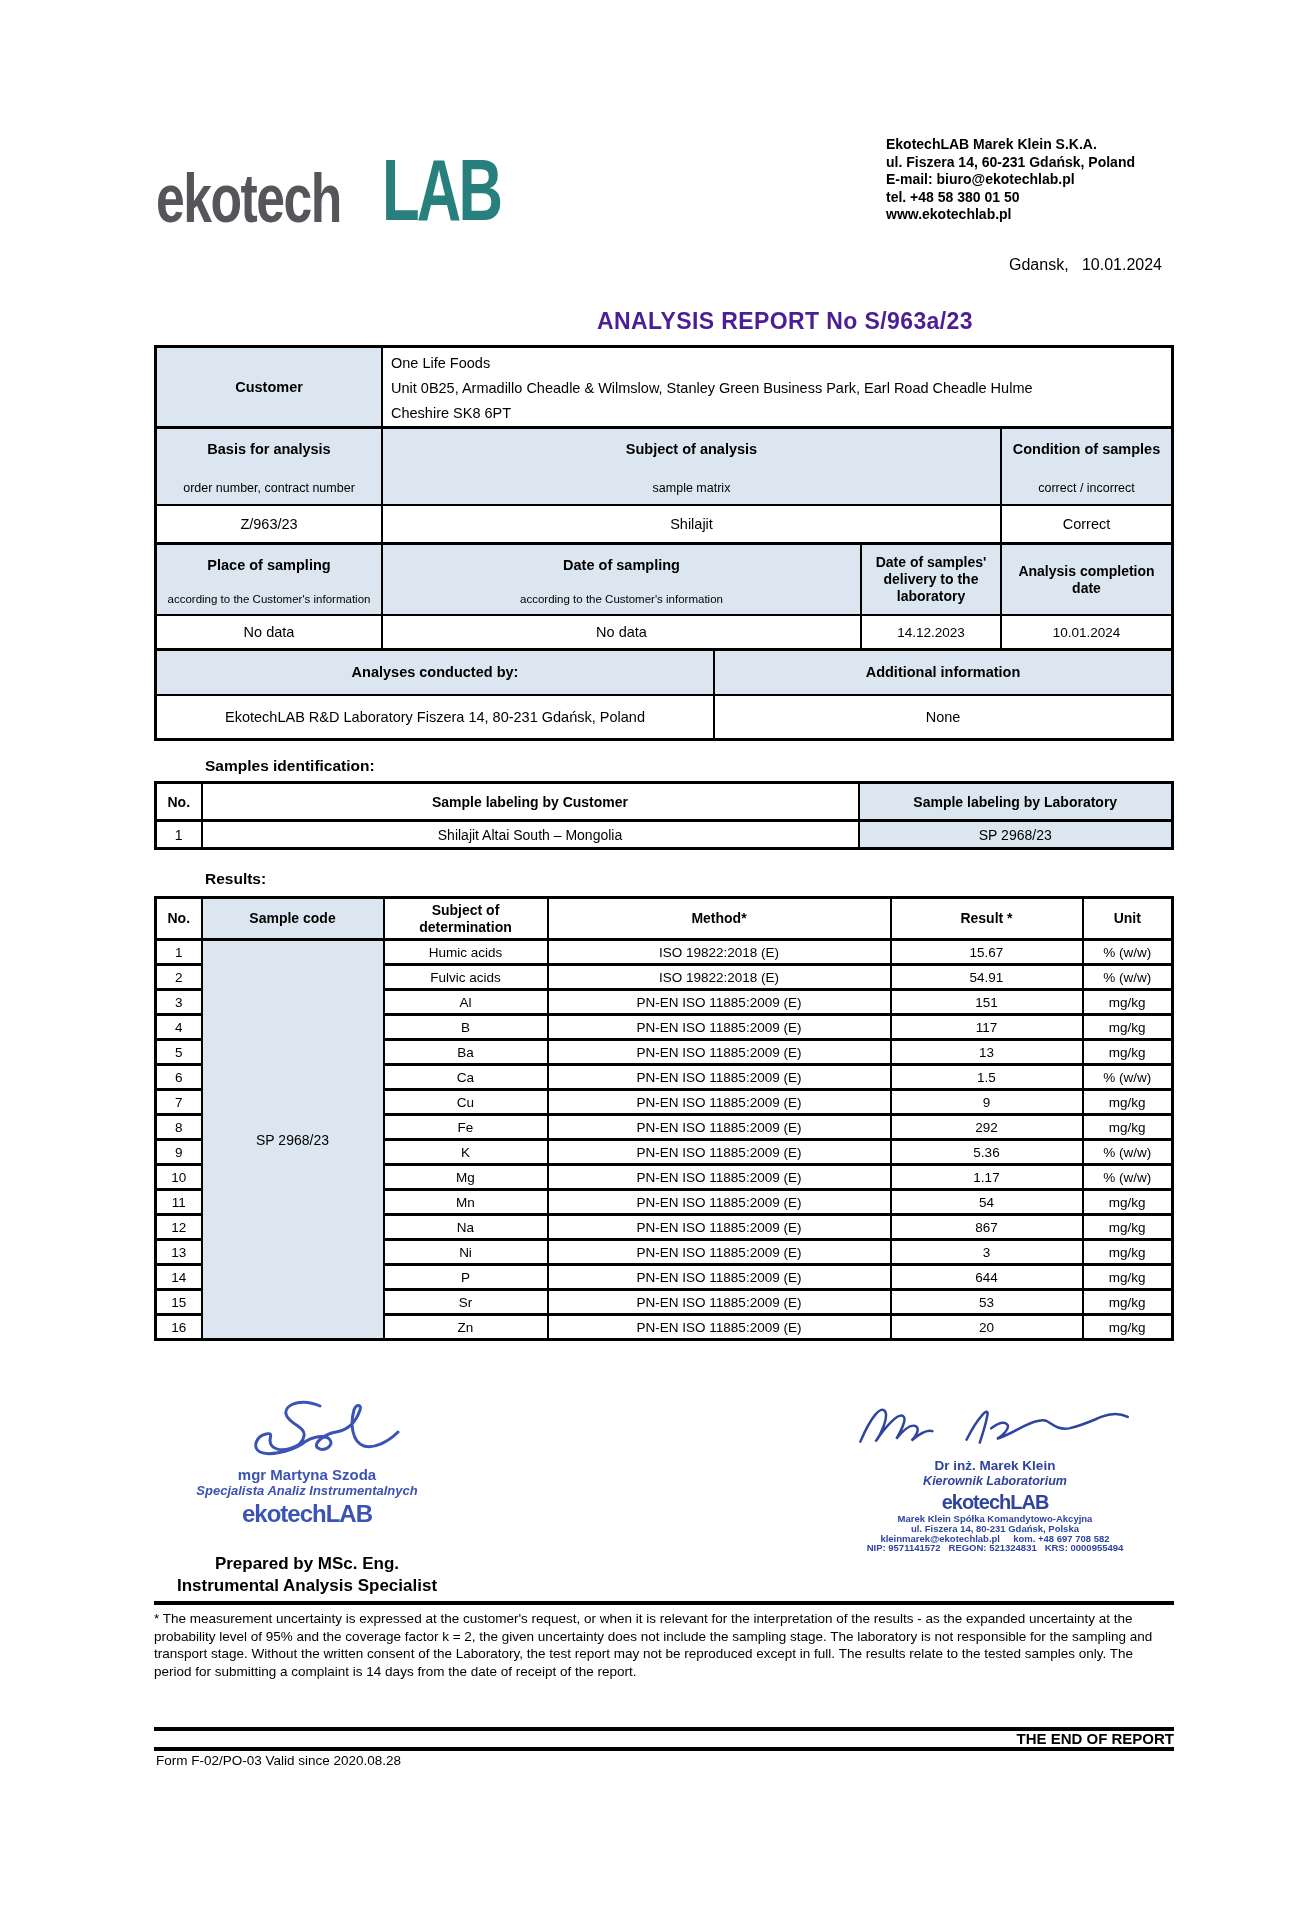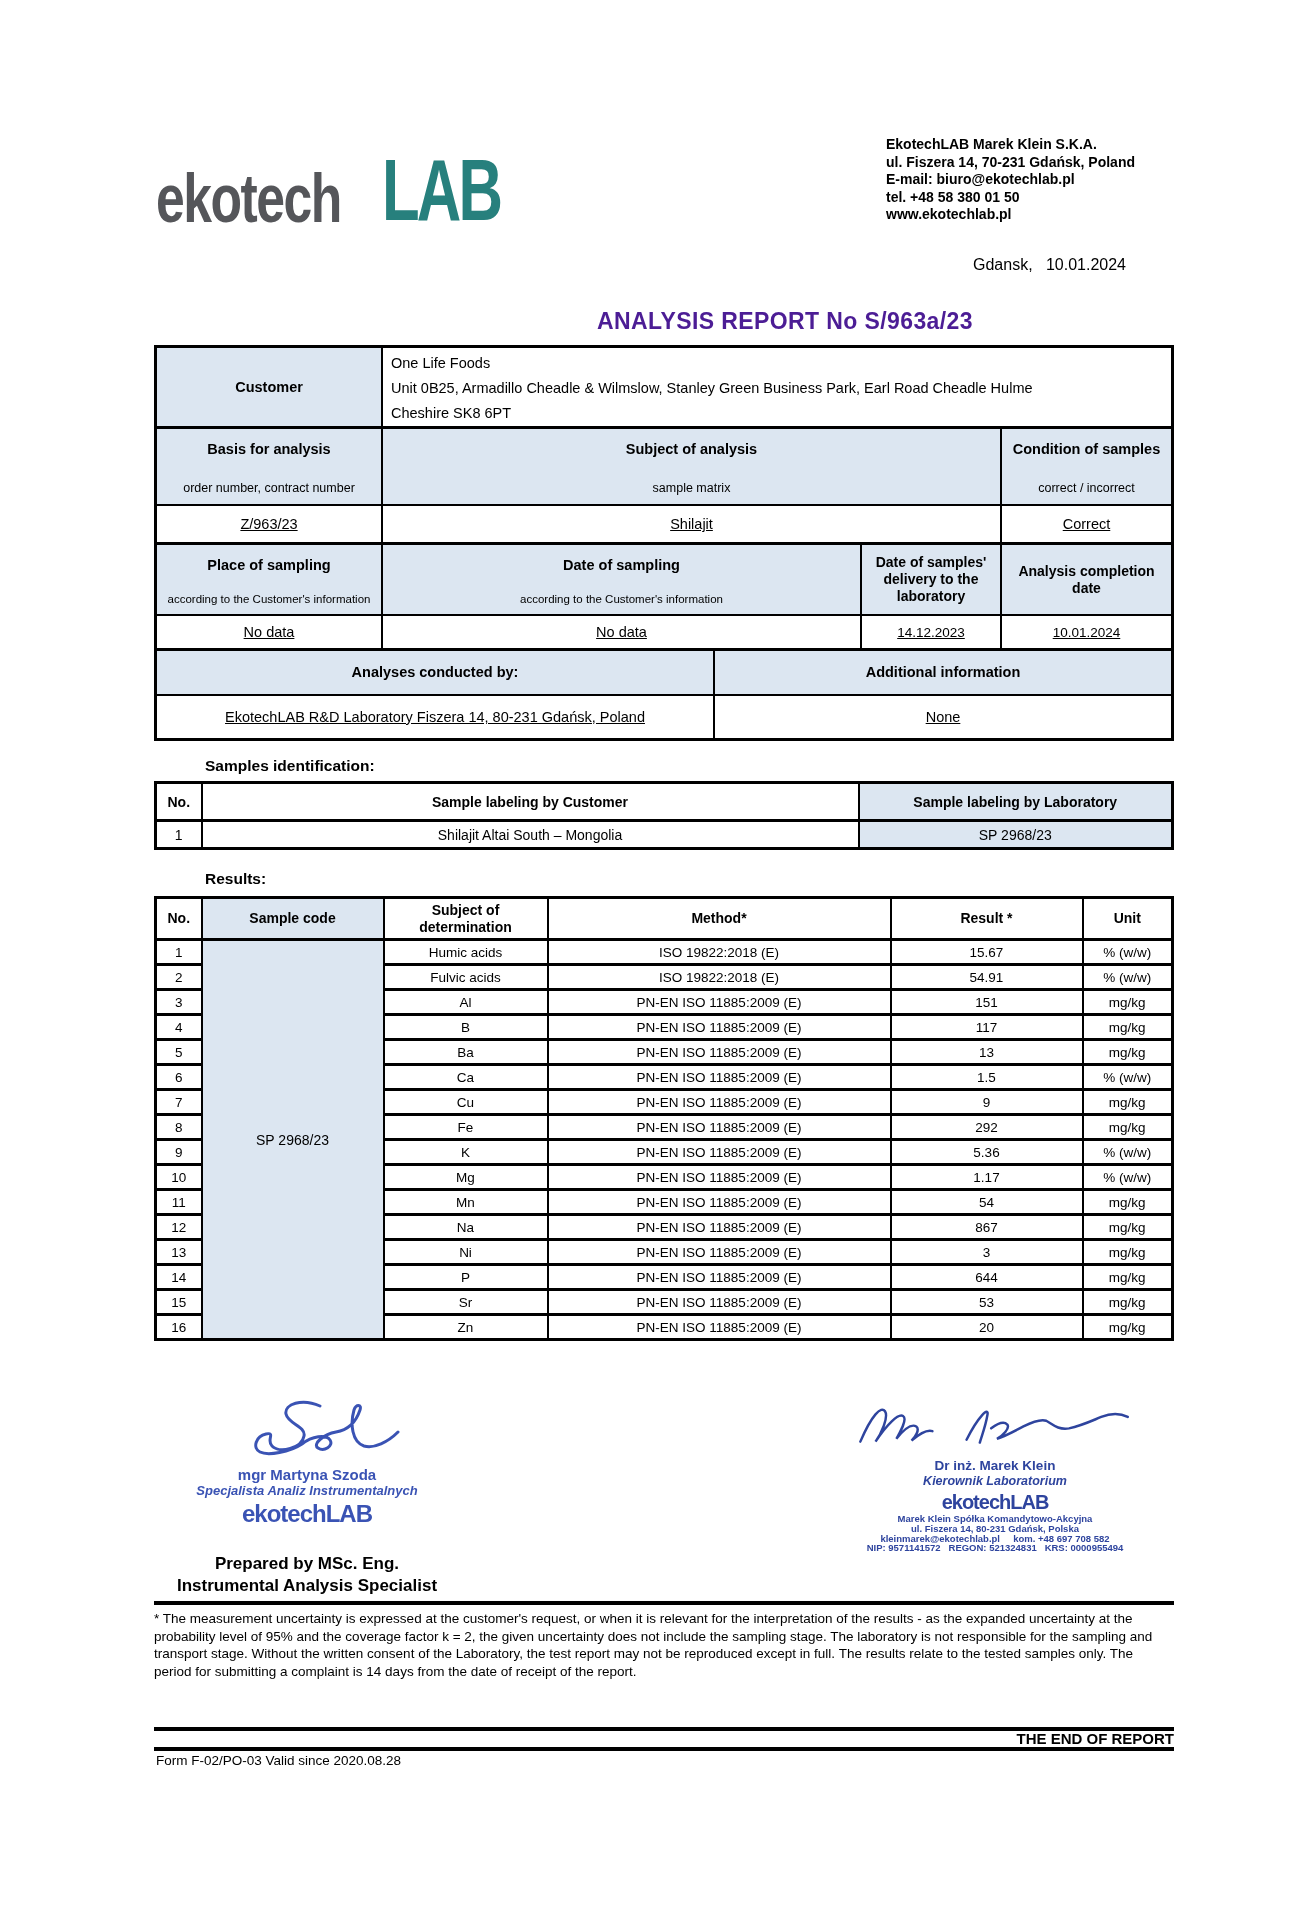--- a/index.html
+++ b/index.html
@@ -5,21 +5,21 @@
   * { margin:0; padding:0; box-sizing:border-box; }
   body { background:#e8e8e8; font-family:"Liberation Sans", sans-serif; }
   .page { position:relative; width:1316px; height:1932px; background:#ffffff; margin:0 auto; color:#000; overflow:hidden; }
 
   
   .logo-eko { position:absolute; left:156px; top:164px; font-size:68px; font-weight:600; color:#55565a;
               letter-spacing:-2px; line-height:1; transform:scaleX(0.76); transform-origin:left top; }
   .logo-lab { position:absolute; left:382px; top:146px; font-size:88px; font-weight:800; color:#27807d;
               letter-spacing:-4px; line-height:1; transform:scaleX(0.70); transform-origin:left top; }
   .company  { position:absolute; left:886px; top:136px; font-size:14px; font-weight:700; line-height:17.5px; }
-  .citydate { position:absolute; left:826px; top:256px; width:300px; text-align:right; font-size:16px; }
+  .citydate { position:absolute; left:862px; top:256px; width:300px; text-align:right; font-size:16px; }
 
   .title { position:absolute; left:254px; top:308px; width:1062px; text-align:center;
            font-size:23px; font-weight:700; color:#4c1d95; letter-spacing:0.4px; }
 
   
   .itable { position:absolute; left:154px; top:345px; width:1020px; border:3px solid #000; }
   .irow   { display:flex; border-top:2px solid #000; }
   .irow:first-child { border-top:none; }
   .irow.hsep { border-top:3px solid #000; }
   .icell  { border-left:2px solid #000; }
@@ -28,21 +28,21 @@
   .w224 { width:224px; flex:none; } .w619 { width:619px; flex:none; }
   .w479 { width:479px; flex:none; } .w140 { width:140px; flex:none; }
   .w703 { width:556px; flex:none; } .flex1 { flex:1; }
   .ccell   { display:flex; align-items:center; justify-content:center; text-align:center; }
   .lblcell { display:flex; flex-direction:column; justify-content:space-between; align-items:center;
              text-align:center; padding:12px 4px 9px; }
   .lbl { font-weight:700; font-size:14.5px; }
   .sub { font-size:12.5px; }
   .midcell { display:flex; align-items:center; justify-content:center; text-align:center;
              font-weight:700; font-size:14px; line-height:17px; padding:0 8px; }
-  .valcell { display:flex; align-items:center; justify-content:center; text-align:center; font-size:14.5px;text-decoration:underline; }
+  .valcell { display:flex; align-items:center; justify-content:center; text-align:center; font-size:14.5px; }
   .custcell { padding:3px 8px; font-size:14.5px; line-height:25px; }
 
   
   .sec-h { position:absolute; left:205px; font-size:15.5px; font-weight:700; }
 
   
   table { border-collapse:collapse; position:absolute; left:154px; table-layout:fixed; }
   .stable, .rtable { width:1020px; border:3px solid #000; }
   .stable th, .stable td, .rtable th, .rtable td { border-left:2px solid #000; text-align:center; overflow:hidden; }
   .stable tr, .rtable tr { border-top:3px solid #000; }
@@ -79,21 +79,21 @@
 </head>
 <body>
 
 <div class="page">
 
   <div class="logo-eko">ekotech</div>
   <div class="logo-lab">LAB</div>
 
   <div class="company">
       <div>EkotechLAB Marek Klein S.K.A.</div>
-      <div>ul. Fiszera 14, 70-231 Gdańsk, Poland</div>
+      <div>ul. Fiszera 14, 60-231 Gdańsk, Poland</div>
       <div>E-mail: biuro@ekotechlab.pl</div>
       <div>tel. +48 58 380 01 50</div>
       <div>www.ekotechlab.pl</div>
     </div>
 
   <div class="citydate">Gdansk, &nbsp;&nbsp;10.01.2024</div>
 
   <div class="title">ANALYSIS REPORT No S/963a/23</div>
 
   <div class="itable">

